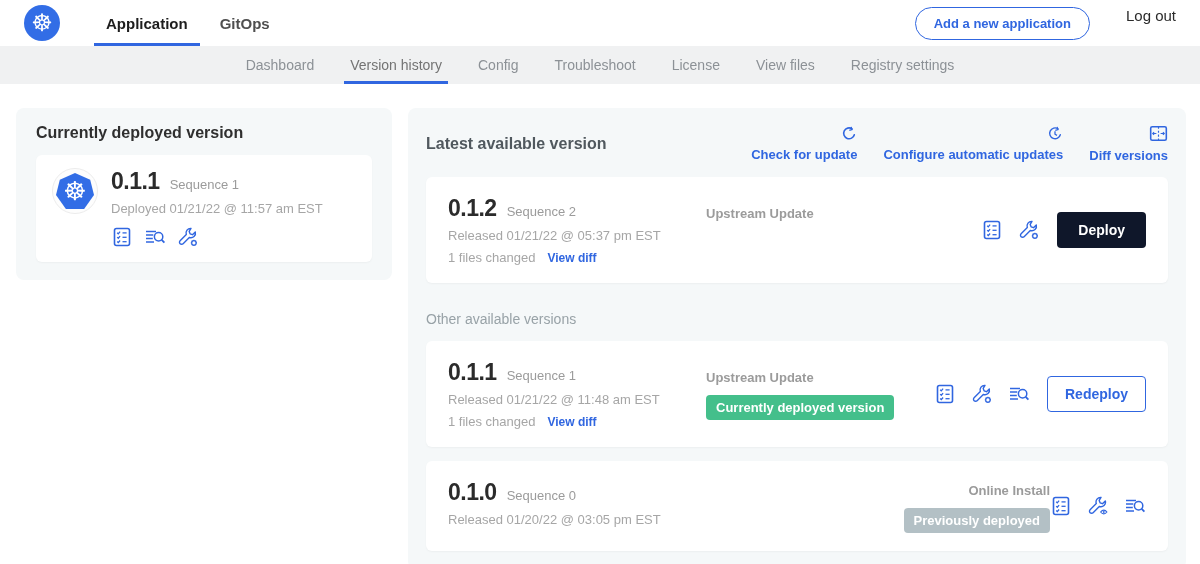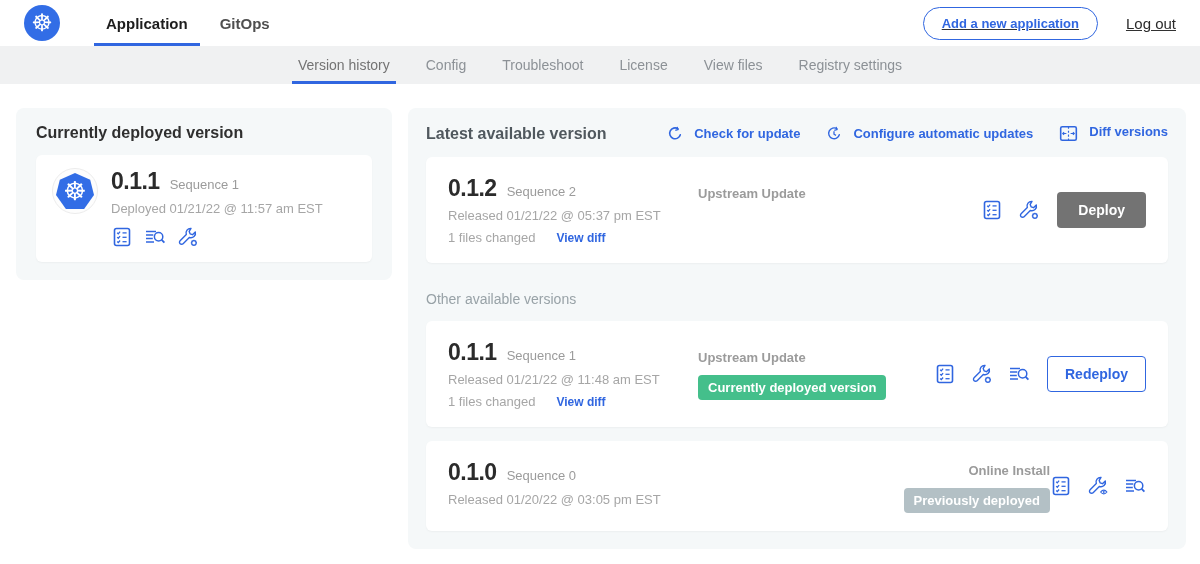--- a/index.html
+++ b/index.html
@@ -8,21 +8,21 @@
 
   
   .topnav { height:46px; background:#fff; display:flex; align-items:center; padding:0 24px; position:relative; }
   .logo-circle { width:36px; height:36px; border-radius:50%; background:#326de6; color:#fff;
     display:flex; align-items:center; justify-content:center; font-size:24px; line-height:1; flex:0 0 auto; }
   .topnav-tabs { display:flex; margin-left:30px; height:100%; }
   .topnav-tab { position:relative; display:flex; align-items:center; padding:0 16px; height:100%;
     font-size:15px; font-weight:700; color:#4f4f4f; cursor:pointer; }
   .topnav-tab.active { color:#1e1e1e; }
   .topnav-tab.active::after { content:""; position:absolute; left:4px; right:4px; bottom:0; height:3px; background:#3066e0; }
-  .topnav-right { margin-left:auto; display:flex; align-items:center; gap:28px;text-decoration:underline; }
+  .topnav-right { margin-left:auto; display:flex; align-items:flex-start; gap:36px; }
   .btn-pill { border:1px solid #3066e0; color:#3066e0; background:#fff; border-radius:17px;
     padding:8px 18px; font-size:13px; font-weight:700; cursor:pointer; font-family:inherit; }
   .logout { font-size:15px; color:#2b2b2b; cursor:pointer; }
 
   
   .subnav { height:38px; background:#f0f1f2; display:flex; justify-content:center; }
   .subnav-tab { position:relative; display:flex; align-items:center; padding:0 18px; height:100%;
     font-size:14px; color:#8c9196; cursor:pointer; }
   .subnav-tab.active { color:#737373; font-weight:400; }
   .subnav-tab.active::after { content:""; position:absolute; left:12px; right:12px; bottom:0; height:3px; background:#3066e0; }
@@ -45,36 +45,36 @@
   .muted-line { font-size:13px; font-weight:500; color:#a6a6a6; margin-top:6px; }
   .icon-row { display:flex; align-items:center; gap:11px; margin-top:10px; color:#3066e0; }
   .ic { width:22px; height:22px; display:block; cursor:pointer; }
   .ic-sm { width:16px; height:16px; display:block; }
   .ic-diff { width:19px; height:19px; display:block; }
 
   .right-panel { flex:1 1 auto; padding:16px 18px 18px; }
   .rp-header { display:flex; align-items:center; justify-content:space-between; }
   .rp-title { font-size:16px; font-weight:700; color:#50585e; }
   .rp-actions { display:flex; align-items:center; gap:26px; }
-  .link-action { display:flex; align-items:flex-start; gap:11px; color:#3066e0; font-size:13px; font-weight:700; cursor:pointer; }
+  .link-action { display:flex; align-items:flex-end; gap:5px; color:#3066e0; font-size:13px; font-weight:700; cursor:pointer;flex-direction:column; }
 
   .version-card { background:#fff; border-radius:6px; margin-top:14px; padding:18px 22px;
     display:flex; align-items:stretch; box-shadow:0 1px 2px rgba(0,0,0,.04); }
   .vc-col1 { flex:0 0 250px; }
-  .vc-col2 { flex:1 1 auto; padding-top:11px; }
+  .vc-col2 { flex:1 1 auto; padding-top:11px;margin-left:8px; }
   .vc-col3 { display:flex; align-items:center; gap:15px; color:#3066e0; }
-  .files-row { display:flex; align-items:baseline; gap:21px; margin-top:7px; }
+  .files-row { display:flex; align-items:baseline; gap:12px; margin-top:7px; }
   .files-txt { font-size:13px; font-weight:500; color:#a6a6a6; }
   .view-diff { font-size:12px; font-weight:700; color:#3066e0; cursor:pointer; }
   .source-label { font-size:13px; font-weight:700; color:#9b9b9b; }
   .badge { display:inline-block; margin-top:10px; padding:5px 10px; border-radius:4px;
     color:#fff; font-size:13px; font-weight:700; }
   .badge-green { background:#44bf8b; }
   .badge-gray { background:#b3c0c5; }
-  .btn-primary { background:#737373; color:#fff; border:none; border-radius:4px; padding:10px 21px;
+  .btn-primary { background:#0f172a; color:#fff; border:none; border-radius:4px; padding:10px 21px;
     font-size:14px; font-weight:700; cursor:pointer; font-family:inherit; margin-left:2px; }
   .btn-outline { background:#fff; color:#3066e0; border:1px solid #3066e0; border-radius:4px; padding:9px 17px;
     font-size:14px; font-weight:700; cursor:pointer; font-family:inherit; margin-left:2px; }
   .other-title { margin-top:28px; font-size:14px; font-weight:500; color:#98a2a7; }
 </style>
 </head>
 <body>
 
 <div class="topnav">
   <div class="logo-circle">☸</div>
@@ -86,20 +86,23 @@
       <span>GitOps</span>
     </div>
   </div>
   <div class="topnav-right">
     <button class="btn-pill">Add a new application</button>
     <span class="logout">Log out</span>
   </div>
 </div>
 
 <div class="subnav">
+  <div class="subnav-tab">
+      <span>Dashboard</span>
+    </div>
   <div class="subnav-tab active">
       <span>Version history</span>
     </div>
   <div class="subnav-tab">
       <span>Config</span>
     </div>
   <div class="subnav-tab">
       <span>Troubleshoot</span>
     </div>
   <div class="subnav-tab">

